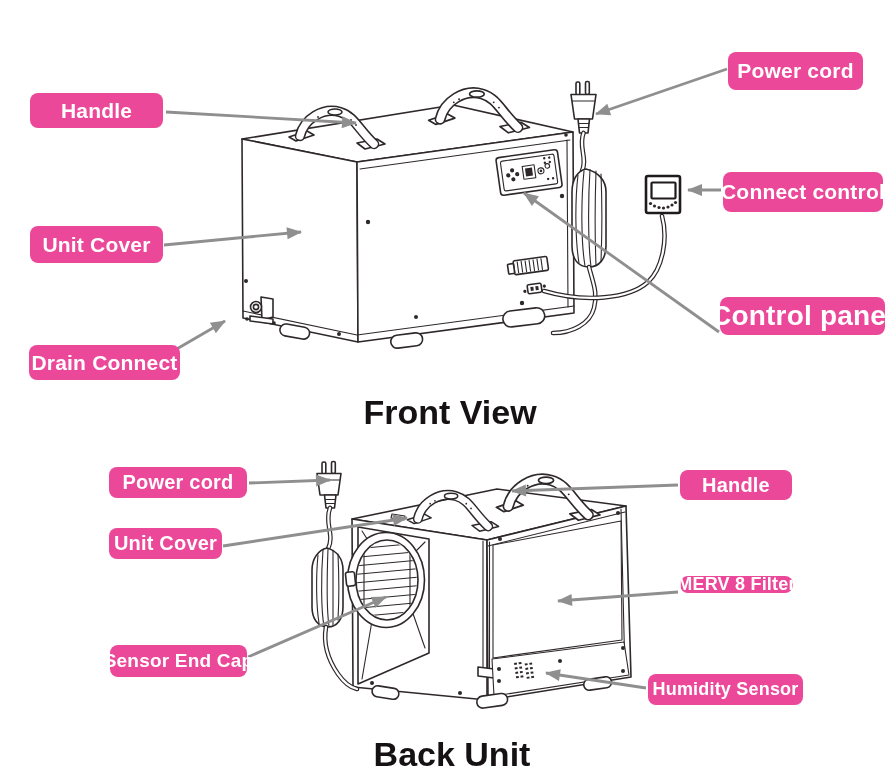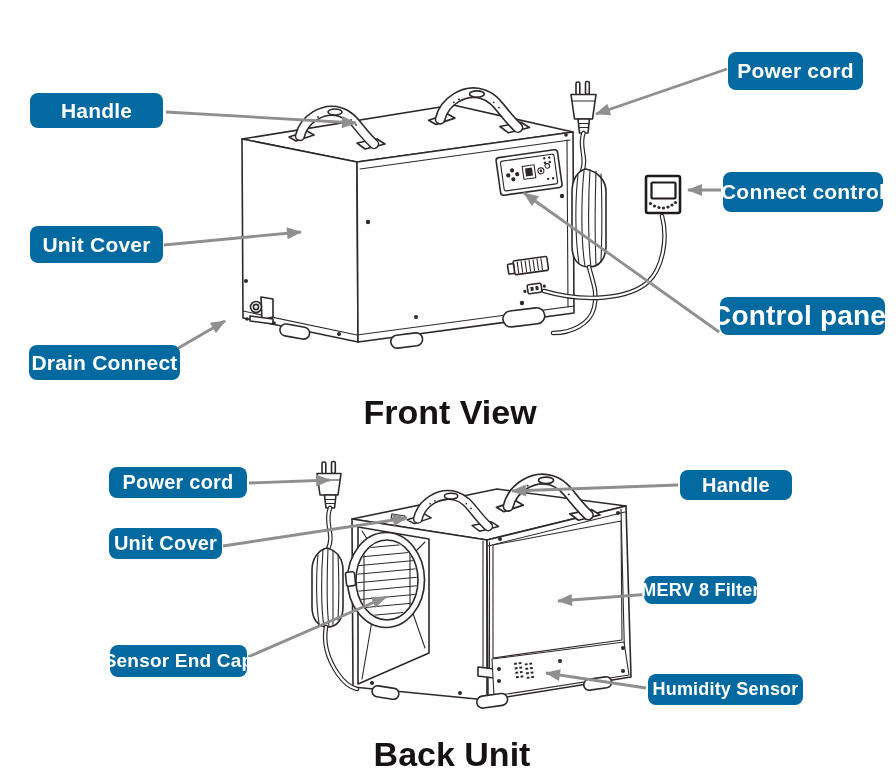--- a/index.html
+++ b/index.html
@@ -3,21 +3,21 @@
 <meta charset="utf-8">
 <style>
   html,body { margin:0; padding:0; background:#ffffff; }
   .stage {
     position:relative; width:896px; height:770px; background:#ffffff;
     font-family:"Liberation Sans", sans-serif; overflow:hidden;
   }
   .stage svg { position:absolute; left:0; }
   .callout {
     position:absolute; box-sizing:border-box;
-    background:#0369a1; color:#ffffff; font-weight:bold;
+    background:#ec4899; color:#ffffff; font-weight:bold;
     border-radius:8px; display:flex; align-items:center; justify-content:center;
     white-space:nowrap; letter-spacing:0.2px;
   }
   .view-title {
     position:absolute; transform:translateX(-50%);
     color:#161214; font-weight:bold; font-size:34px; white-space:nowrap;
   }
   
   .ln  { stroke:#2e282b; stroke-width:1.6; fill:none; stroke-linejoin:round; stroke-linecap:round; }
   .ln1 { stroke:#2e282b; stroke-width:1.1; fill:none; stroke-linejoin:round; stroke-linecap:round; }
@@ -291,19 +291,19 @@
   <div class="view-title" style="left:450px;top:393px">Front View</div>
 
   <div class="callout" style="left:109px;top:467px;width:138px;height:31px;font-size:20px">Power cord</div>
 
   <div class="callout" style="left:109px;top:528px;width:113px;height:31px;font-size:20px">Unit Cover</div>
 
   <div class="callout" style="left:110px;top:645px;width:137px;height:32px;font-size:19px">Sensor End Cap</div>
 
   <div class="callout" style="left:680px;top:470px;width:112px;height:30px;font-size:20px">Handle</div>
 
-  <div class="callout" style="left:644px;top:576px;width:113px;height:28px;font-size:18px">MERV 8 Filter</div>
+  <div class="callout" style="left:680px;top:576px;width:113px;height:17px;font-size:18px">MERV 8 Filter</div>
 
   <div class="callout" style="left:648px;top:674px;width:155px;height:31px;font-size:18px">Humidity Sensor</div>
 
   <div class="view-title" style="left:452px;top:735px">Back Unit</div>
 
 </div>
 
 </body></html>

